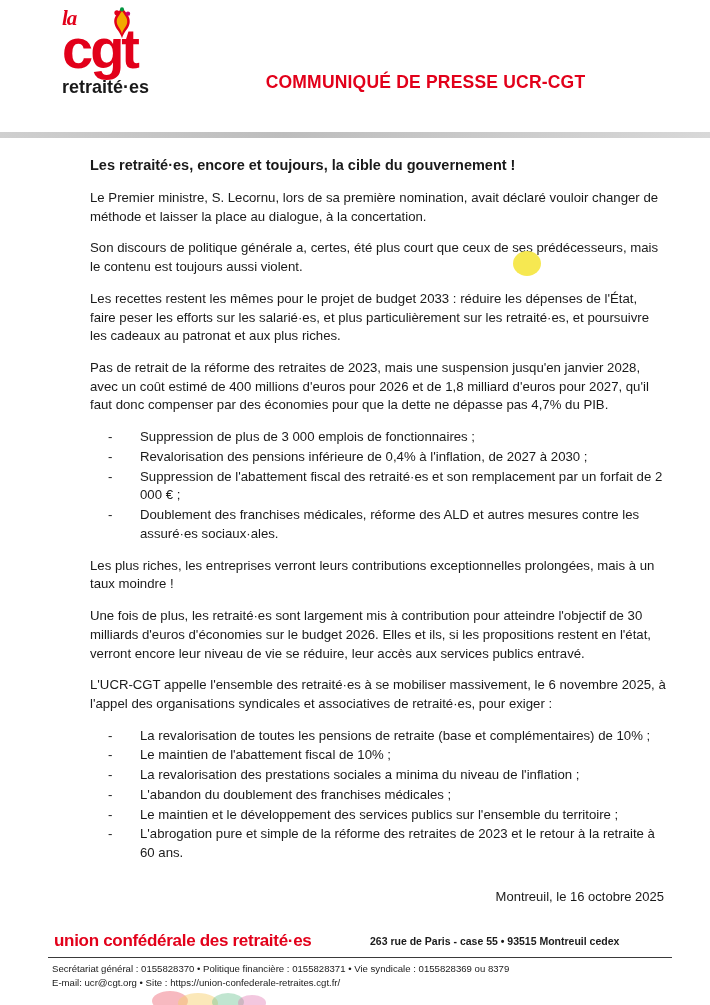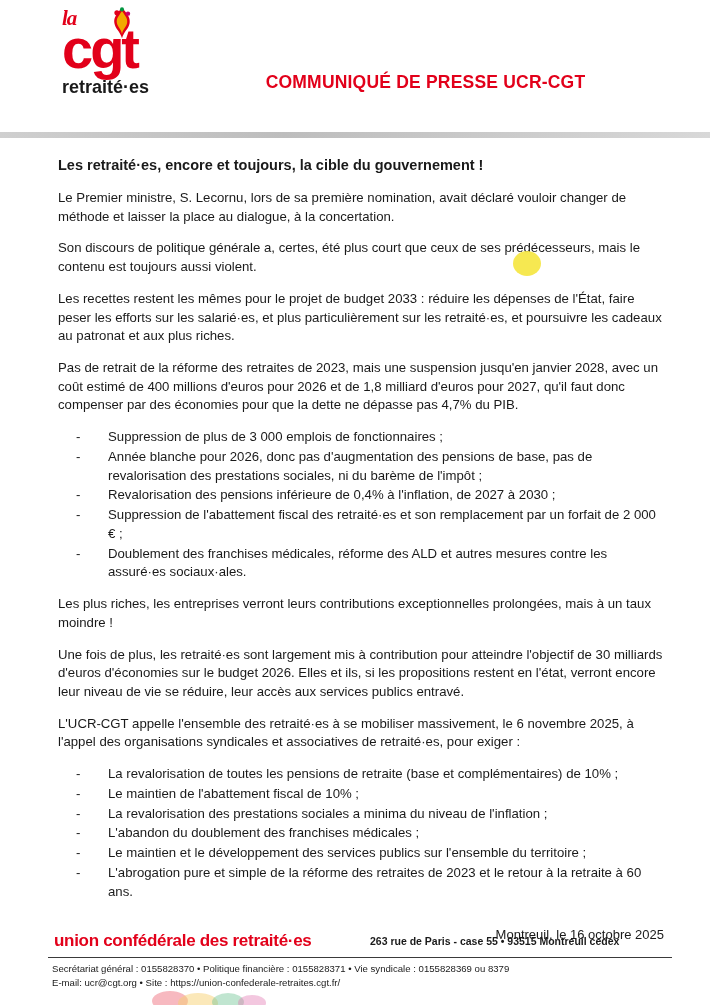--- a/index.html
+++ b/index.html
@@ -76,21 +76,21 @@
     position: absolute;
     left: 0;
     right: 0;
     bottom: 0;
     height: 6px;
     background: linear-gradient(to right, #cfcfcf 0%, #bdbdbd 40%, #d8d8d8 100%);
   }
 
   
   .content {
-    padding: 18px 44px 0 58px;
+    padding: 18px 44px 0 90px;
     box-sizing: border-box;
   }
   h1.doc-title {
     font-size: 14.5px;
     font-weight: bold;
     color: #1a1a1a;
     margin: 0 0 14px 0;
     line-height: 1.3;
   }
   p.para {
@@ -218,21 +218,20 @@
 
   <h1 class="doc-title">Les retraité·es, encore et toujours, la cible du gouvernement !</h1>
 
   <p class="para">Le Premier ministre, S. Lecornu, lors de sa première nomination, avait déclaré  vouloir changer de méthode et laisser la place au dialogue, à la concertation.</p>
   <p class="para">Son discours de politique générale a, certes, été plus court que ceux de ses prédécesseurs, mais le contenu est toujours aussi violent.</p>
   <p class="para">Les recettes restent les mêmes pour le projet de budget 2033 : réduire les dépenses de l'État, faire peser les efforts sur les salarié·es, et plus particulièrement sur les retraité·es, et poursuivre les cadeaux au patronat et aux plus riches.</p>
   <p class="para">Pas de retrait de la réforme des retraites de 2023, mais une suspension jusqu'en janvier 2028, avec un coût estimé de 400 millions d'euros pour 2026 et de 1,8 milliard d'euros pour 2027, qu'il faut donc compenser par des économies pour que la dette ne dépasse pas 4,7% du PIB.</p>
 
   <ul class="dashlist">
     <li>Suppression de plus de 3 000 emplois de fonctionnaires ;</li>
-    <li>Année blanche pour 2026, donc pas d'augmentation des pensions de base, pas de revalorisation des prestations sociales, ni du barème de l'impôt ;</li>
     <li>Revalorisation des pensions inférieure de 0,4% à l'inflation, de 2027 à 2030 ;</li>
     <li>Suppression de l'abattement fiscal des retraité·es et son remplacement par un forfait de 2 000 € ;</li>
     <li>Doublement des franchises médicales, réforme des ALD et autres mesures contre les assuré·es sociaux·ales.</li>
   </ul>
 
   <p class="para">Les plus riches, les entreprises verront leurs contributions exceptionnelles prolongées, mais à un taux moindre !</p>
   <p class="para">Une fois de plus, les retraité·es sont largement mis à contribution pour atteindre l'objectif de 30 milliards d'euros d'économies sur le budget 2026. Elles et ils, si les propositions restent en l'état, verront encore leur niveau de vie se réduire, leur accès aux services publics entravé.</p>
   <p class="para">L'UCR-CGT appelle l'ensemble des retraité·es à se mobiliser massivement, le 6 novembre 2025, à l'appel des organisations syndicales et associatives de retraité·es, pour exiger :</p>
 
   <ul class="dashlist">

